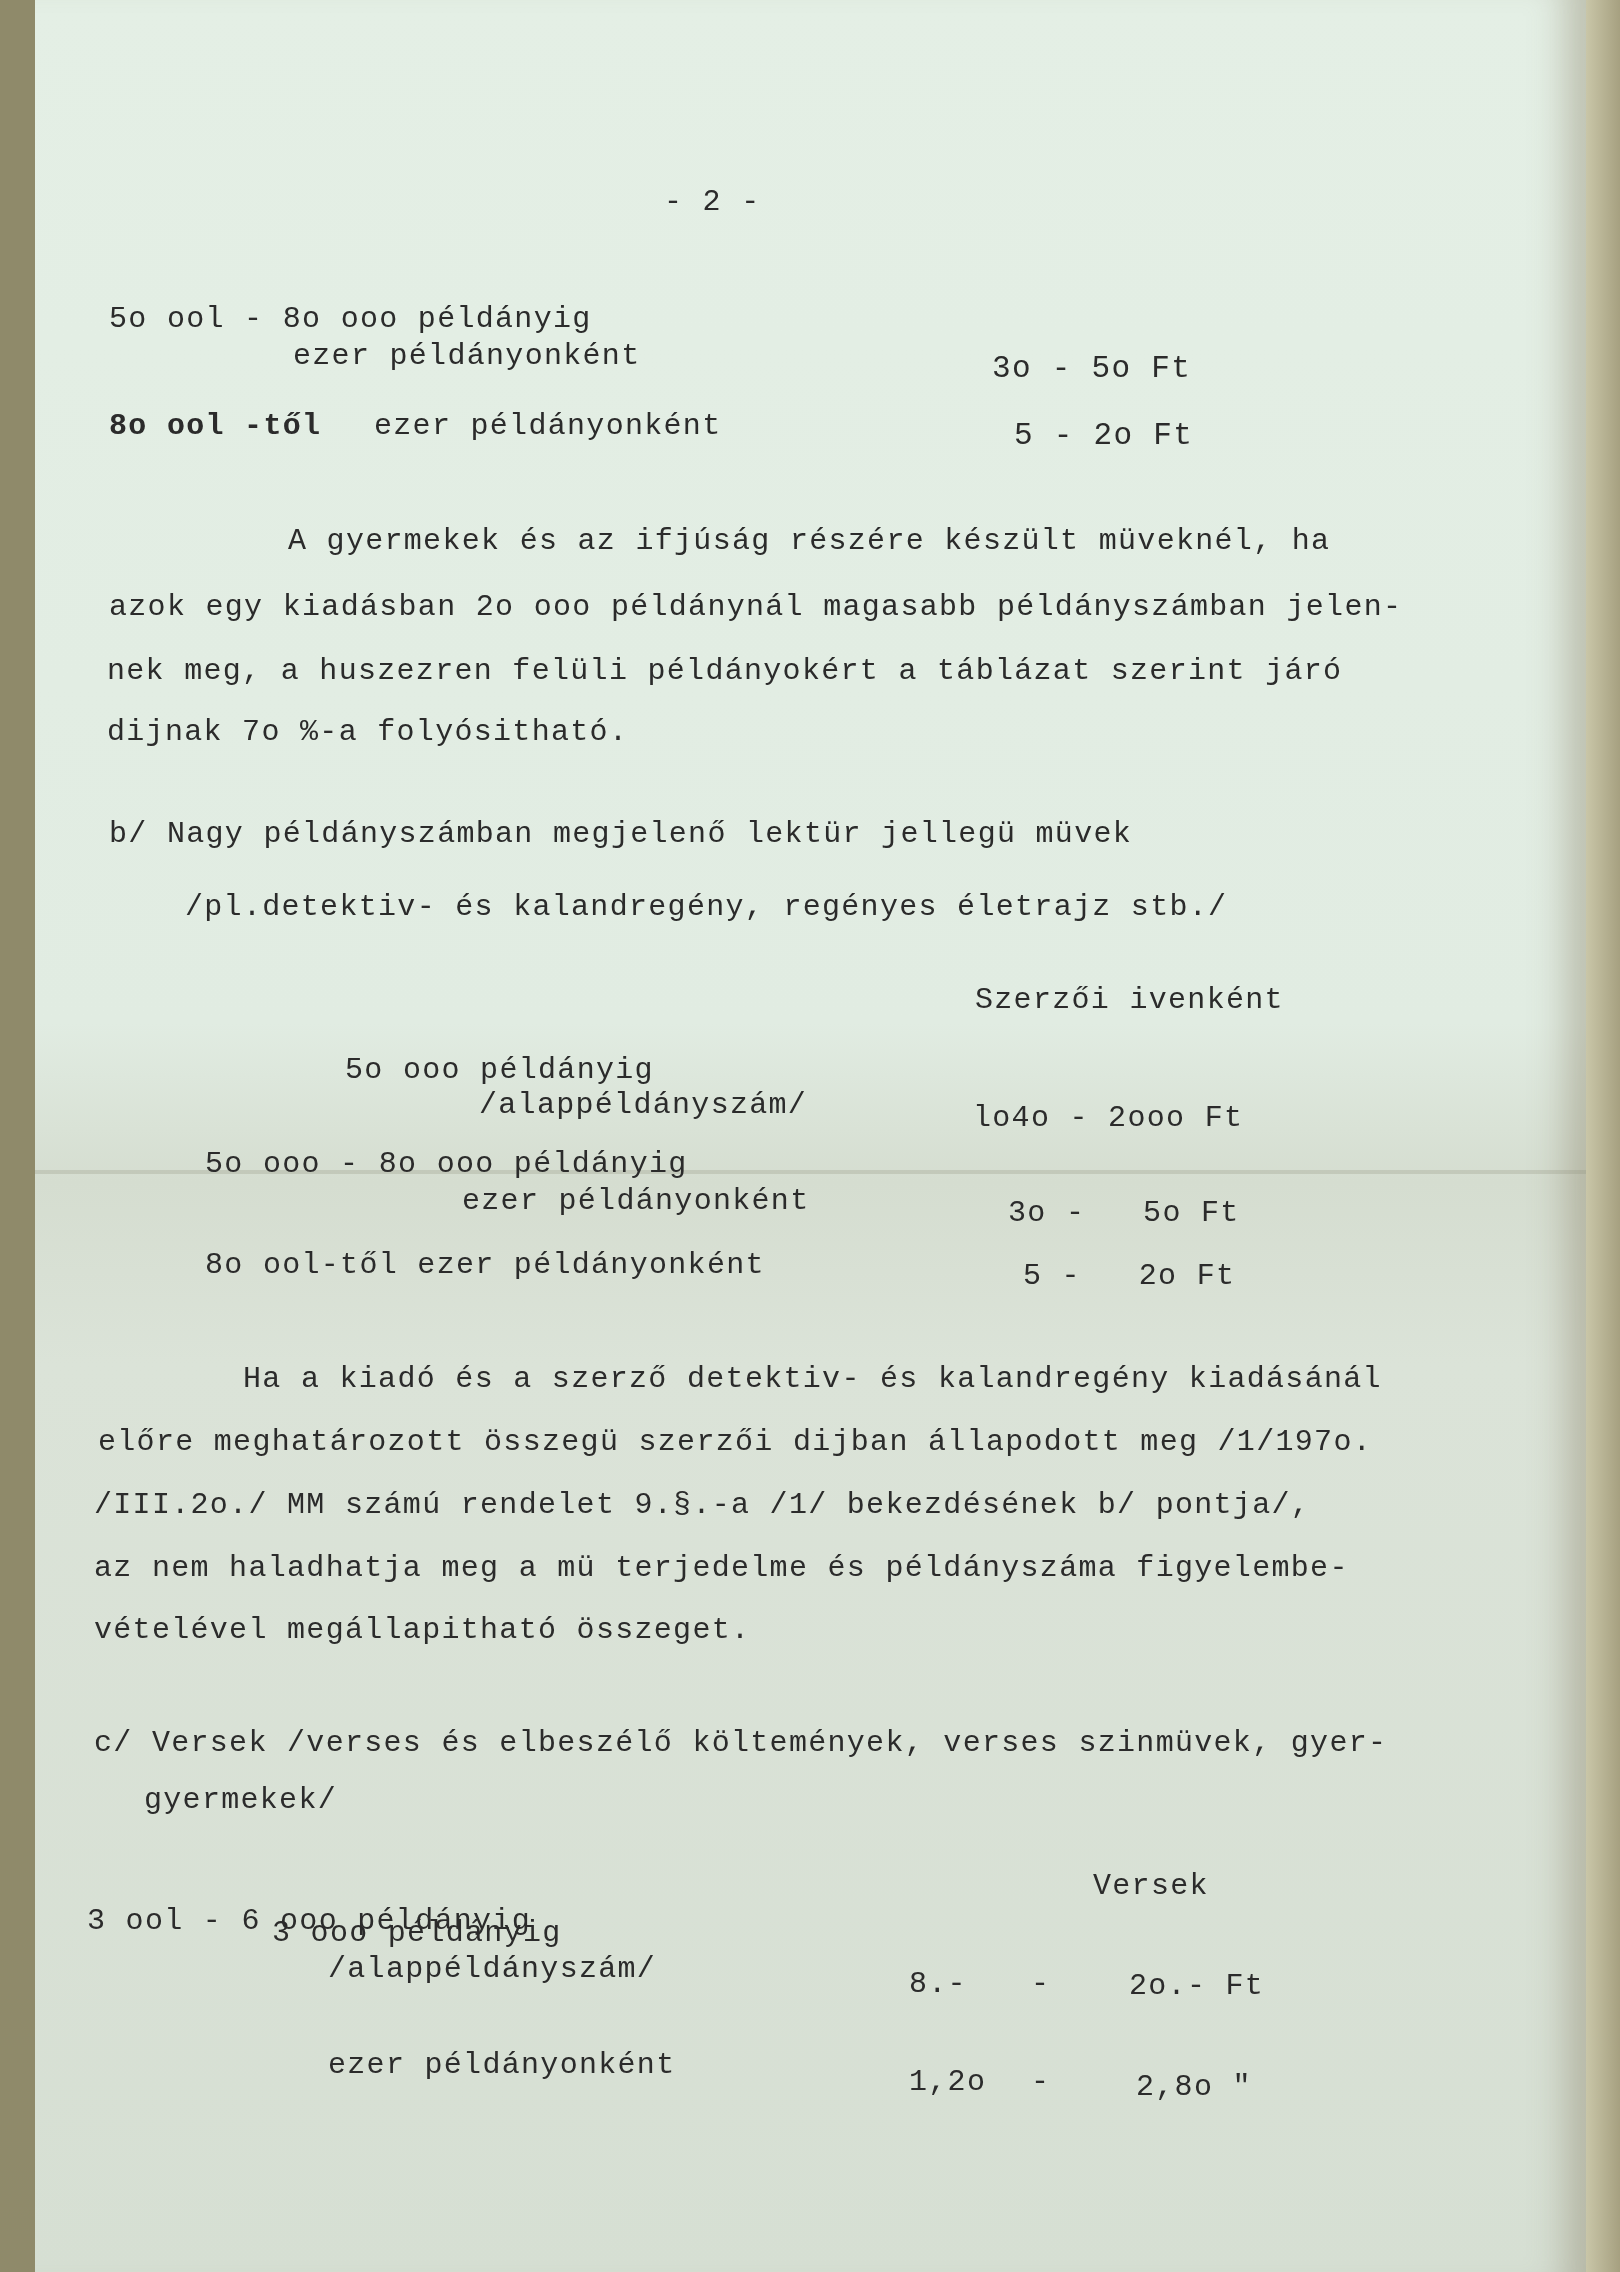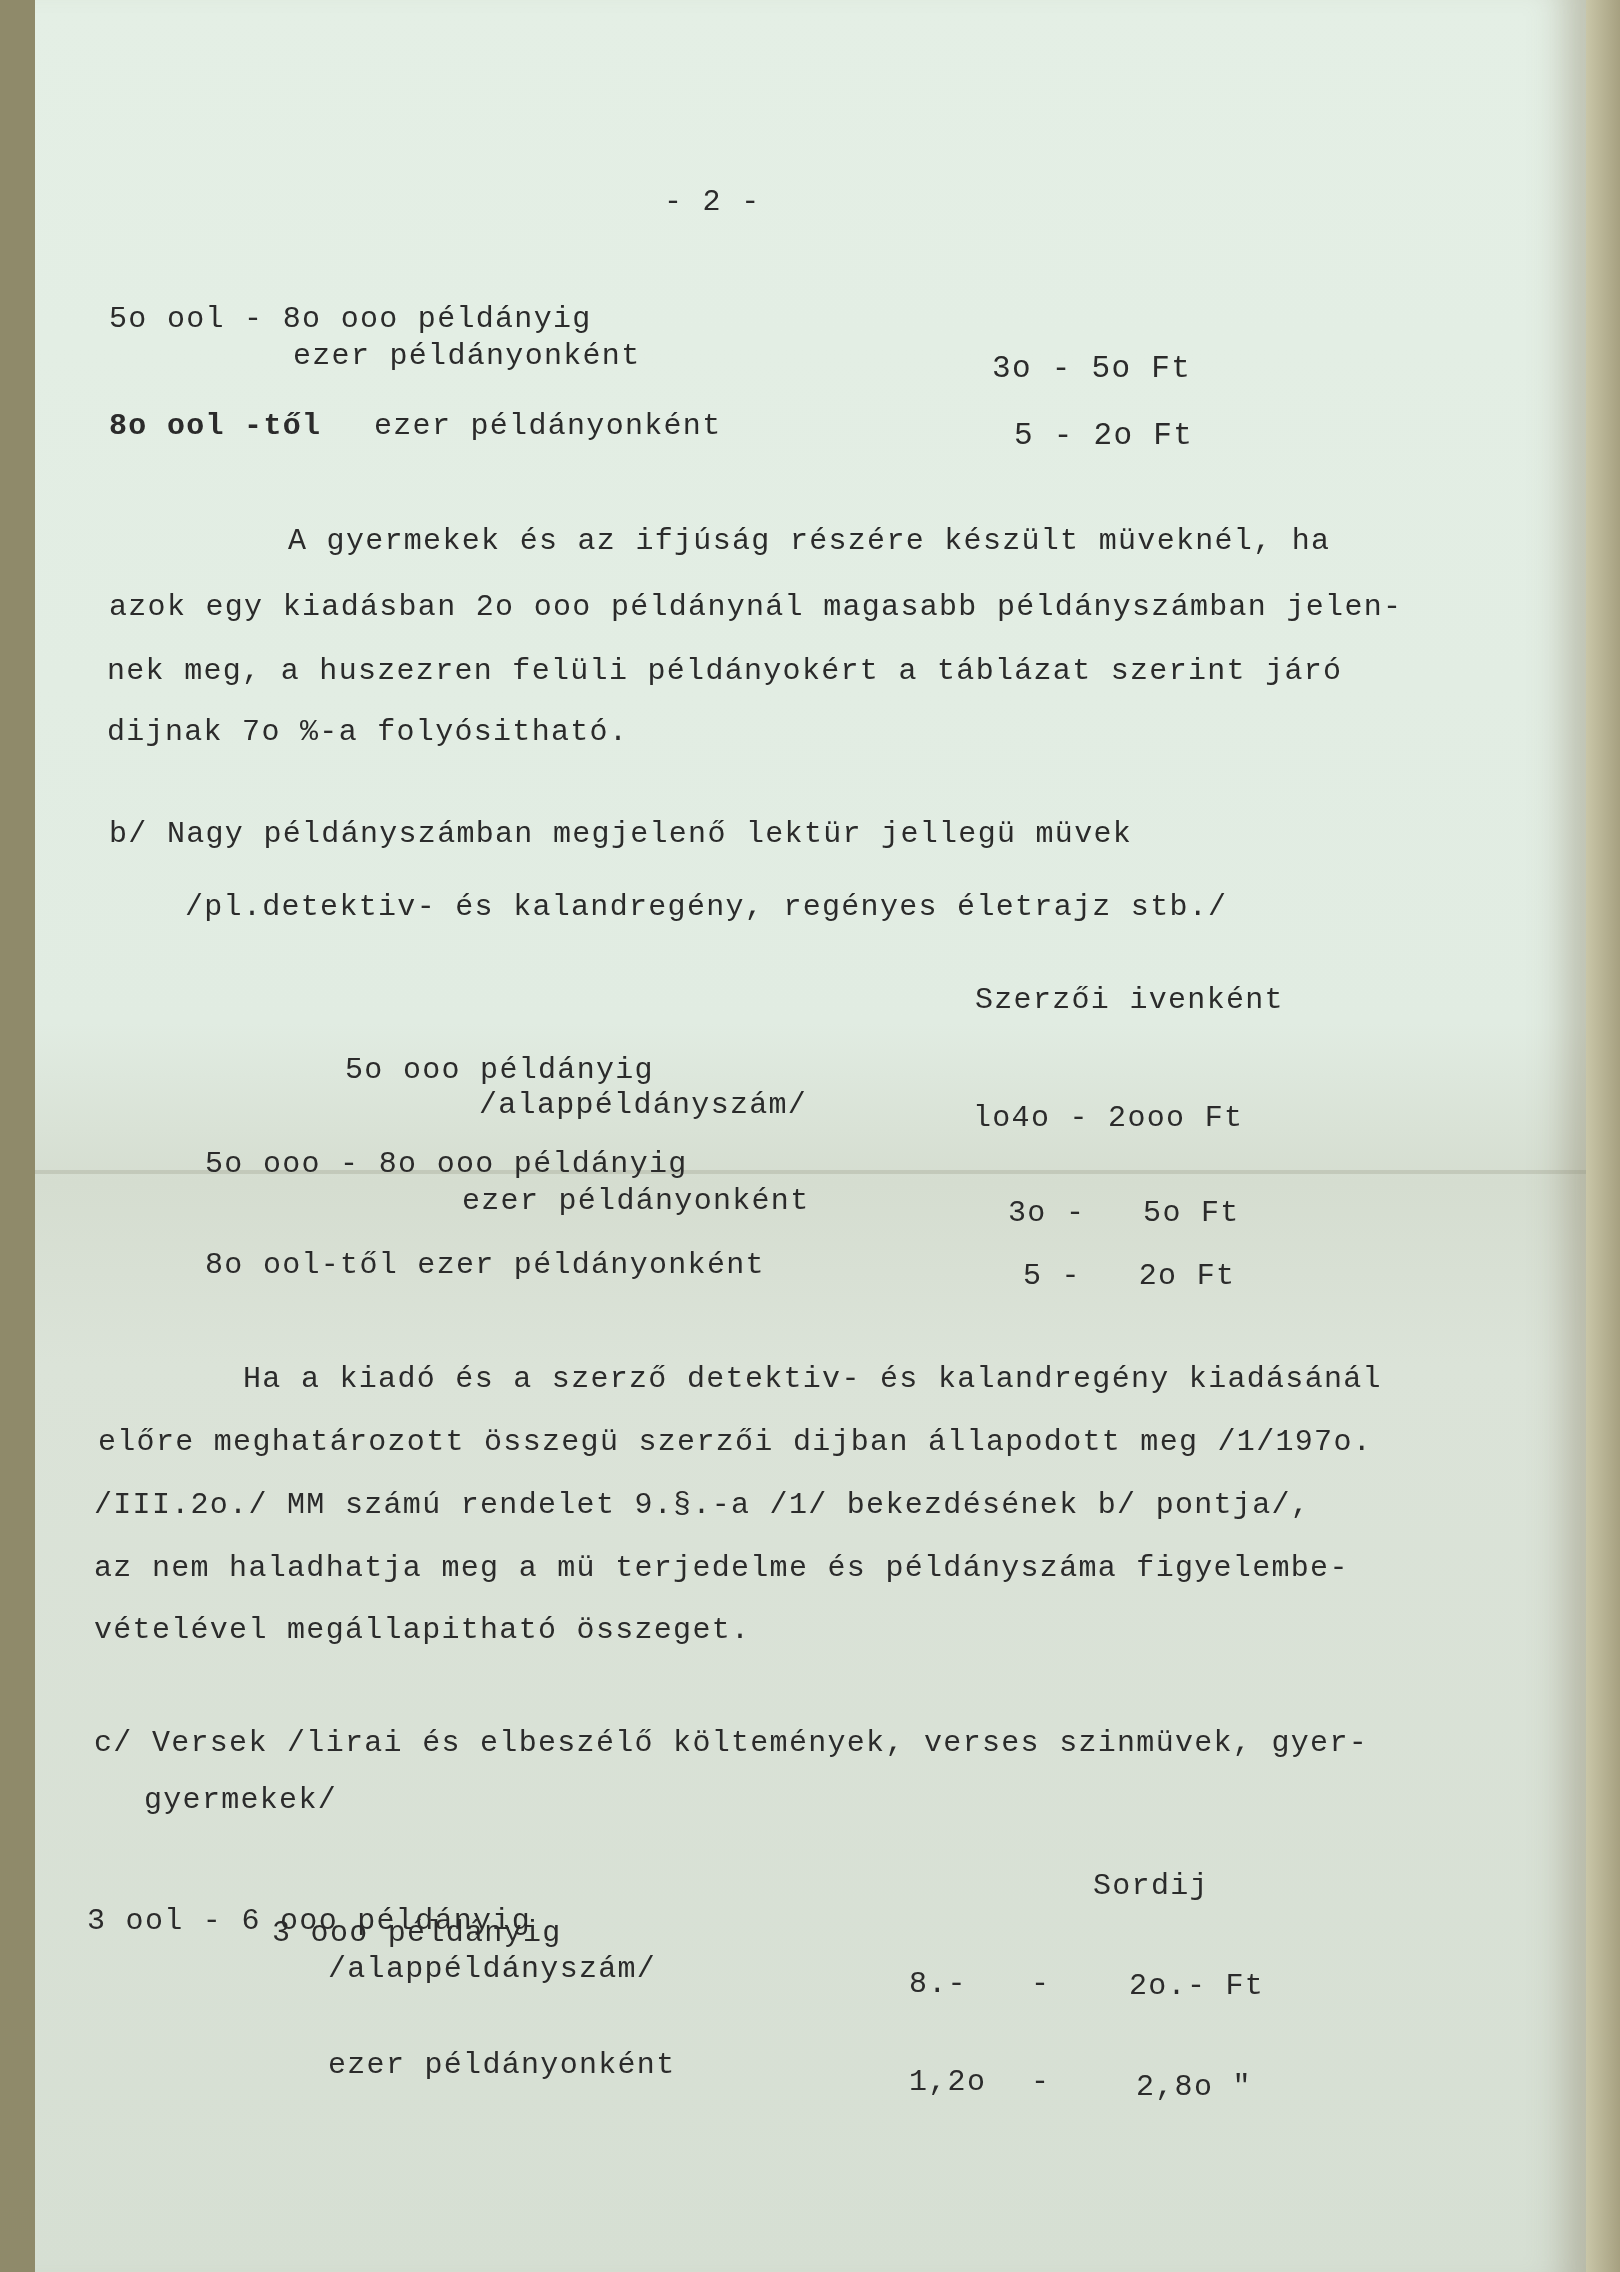--- a/index.html
+++ b/index.html
@@ -61,23 +61,23 @@
 
 <div class="t" style="left:205px;top:1248px;">8o ool-től ezer példányonként</div>
 <div class="t" style="left:1023px;top:1259px;">5 -   2o Ft</div>
 
 <div class="t" style="left:243px;top:1362px;">Ha a kiadó és a szerző detektiv- és kalandregény kiadásánál</div>
 <div class="t" style="left:98px;top:1425px;">előre meghatározott összegü szerzői dijban állapodott meg /1/197o.</div>
 <div class="t" style="left:94px;top:1488px;">/III.2o./ MM számú rendelet 9.§.-a /1/ bekezdésének b/ pontja/,</div>
 <div class="t" style="left:94px;top:1551px;">az nem haladhatja meg a mü terjedelme és példányszáma figyelembe-</div>
 <div class="t" style="left:94px;top:1613px;text-align:center;">vételével megállapitható összeget.</div>
 
-<div class="t" style="left:94px;top:1726px;">c/ Versek /lirai és elbeszélő költemények, verses szinmüvek, gyer-</div>
+<div class="t" style="left:94px;top:1726px;">c/ Versek /verses és elbeszélő költemények, verses szinmüvek, gyer-</div>
 <div class="t" style="left:144px;top:1783px;">gyermekek/</div>
-<div class="t" style="left:1093px;top:1869px;">Sordij</div>
+<div class="t" style="left:1093px;top:1869px;">Versek</div>
 
 <div class="t" style="left:229px;top:1916px;margin-left:43px;">3 ooo példányig</div>
 <div class="t" style="left:328px;top:1952px;">/alappéldányszám/</div>
 <div class="t" style="left:909px;top:1967px;">8.-</div>
 <div class="t" style="left:1031px;top:1967px;">-</div>
 <div class="t" style="left:1129px;top:1969px;">2o.- Ft</div>
 
 <div class="t" style="left:87px;top:1904px;">3 ool - 6 ooo példányig</div>
 <div class="t" style="left:328px;top:2048px;">ezer példányonként</div>
 <div class="t" style="left:909px;top:2065px;">1,2o</div>

